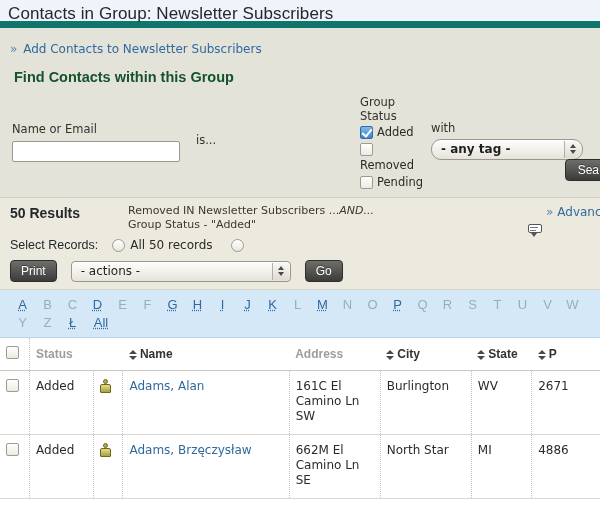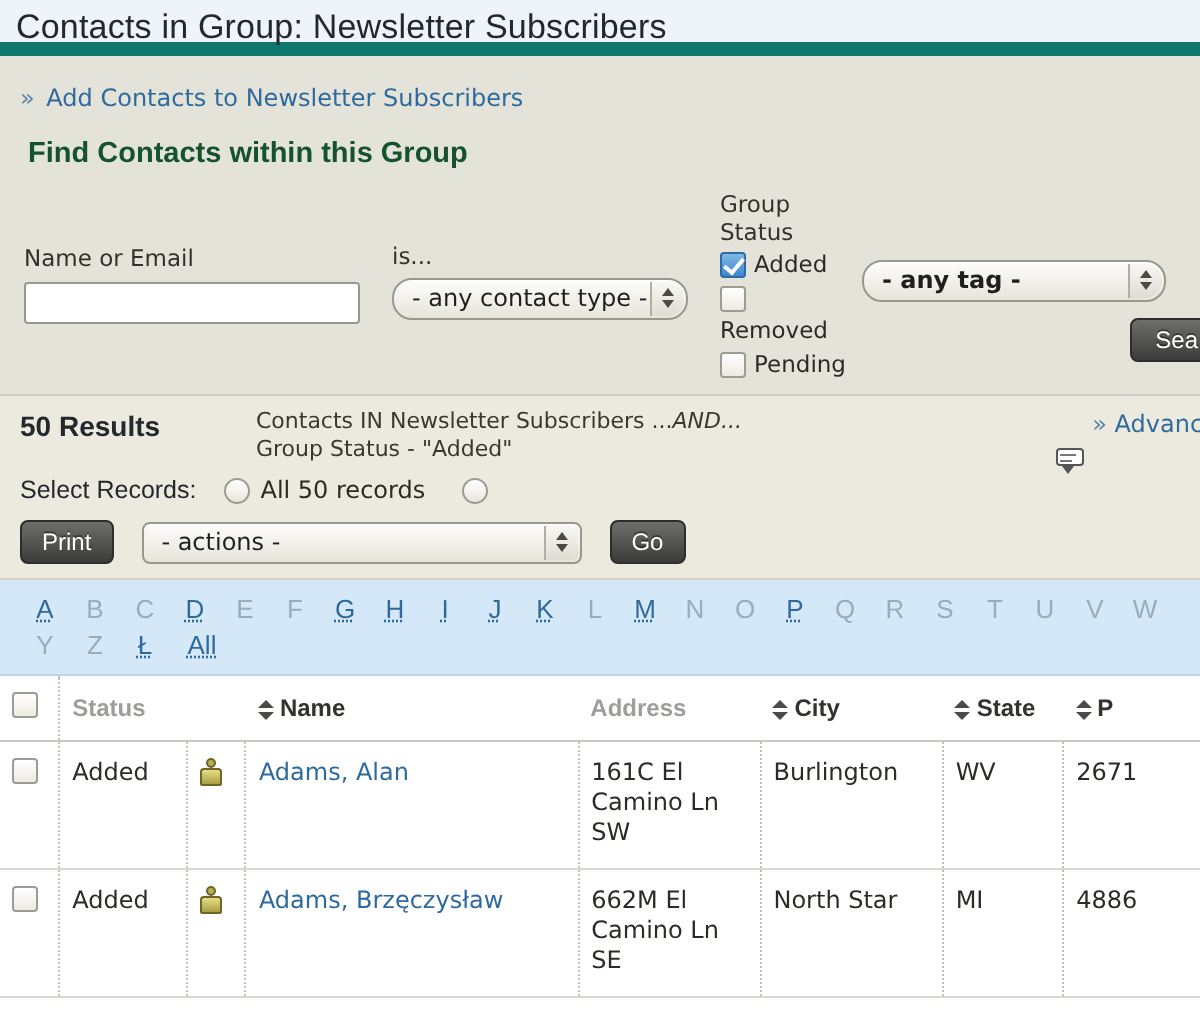--- a/index.html
+++ b/index.html
@@ -319,27 +319,20 @@
 
   <div class="formgrid">
 
     <div class="fld" style="width:184px;">
       <div class="fld-label">Name or Email</div>
       <input class="txtinput" type="text" value="" style="">
     </div>
 
     <div class="fld" style="width:164px;">
       <div class="fld-label">is...</div>
-      <div class="sel sel-ctype">
-        <span>- any contact type -</span>
-        <span class="arrows">
-            <i class="up"></i>
-            <i class="dn"></i>
-          </span>
-      </div>
     </div>
 
     <div class="fld" style="width:71px;">
       <div class="fld-label gstatus" style="margin-bottom:0;">Group</div>
       <div class="fld-label gstatus" style="margin-bottom:1px;">Status</div>
 
       <div class="chkrow">
         <span class="chk on"></span>
         <span class="chklabel">Added</span>
       </div>
@@ -349,39 +342,40 @@
       </div>
       <div class="chklabel" style="margin-top:2px;">Removed</div>
 
       <div class="chkrow" style="margin-top:3px;">
         <span class="chk"></span>
         <span class="chklabel">Pending</span>
       </div>
     </div>
 
     <div class="fld">
+      <div class="fld-label">with</div>
       <div class="sel sel-tag">
         <span>- any tag -</span>
         <span class="arrows">
             <i class="up"></i>
             <i class="dn"></i>
           </span>
       </div>
     </div>
 
     <button class="searchbtn">Sea</button>
   </div>
 </div>
 
 <div class="results">
 
   <div class="res-top">
     <div class="res-count">50 Results</div>
     <div class="res-desc">
-      <span>Contacts IN Newsletter Subscribers ...</span><i>AND...</i><br>
+      <span>Removed IN Newsletter Subscribers ...</span><i>AND...</i><br>
       <span>Group Status - "Added"</span>
     </div>
   </div>
 
   <a class="advlink" href="#"><span class="chev">»</span> <span>Advanced S</span></a>
 
   <span class="bubble-icon">
     <span class="bub">
       <span class="b1"></span>
       <span class="ln" style="top:3px;"></span>

